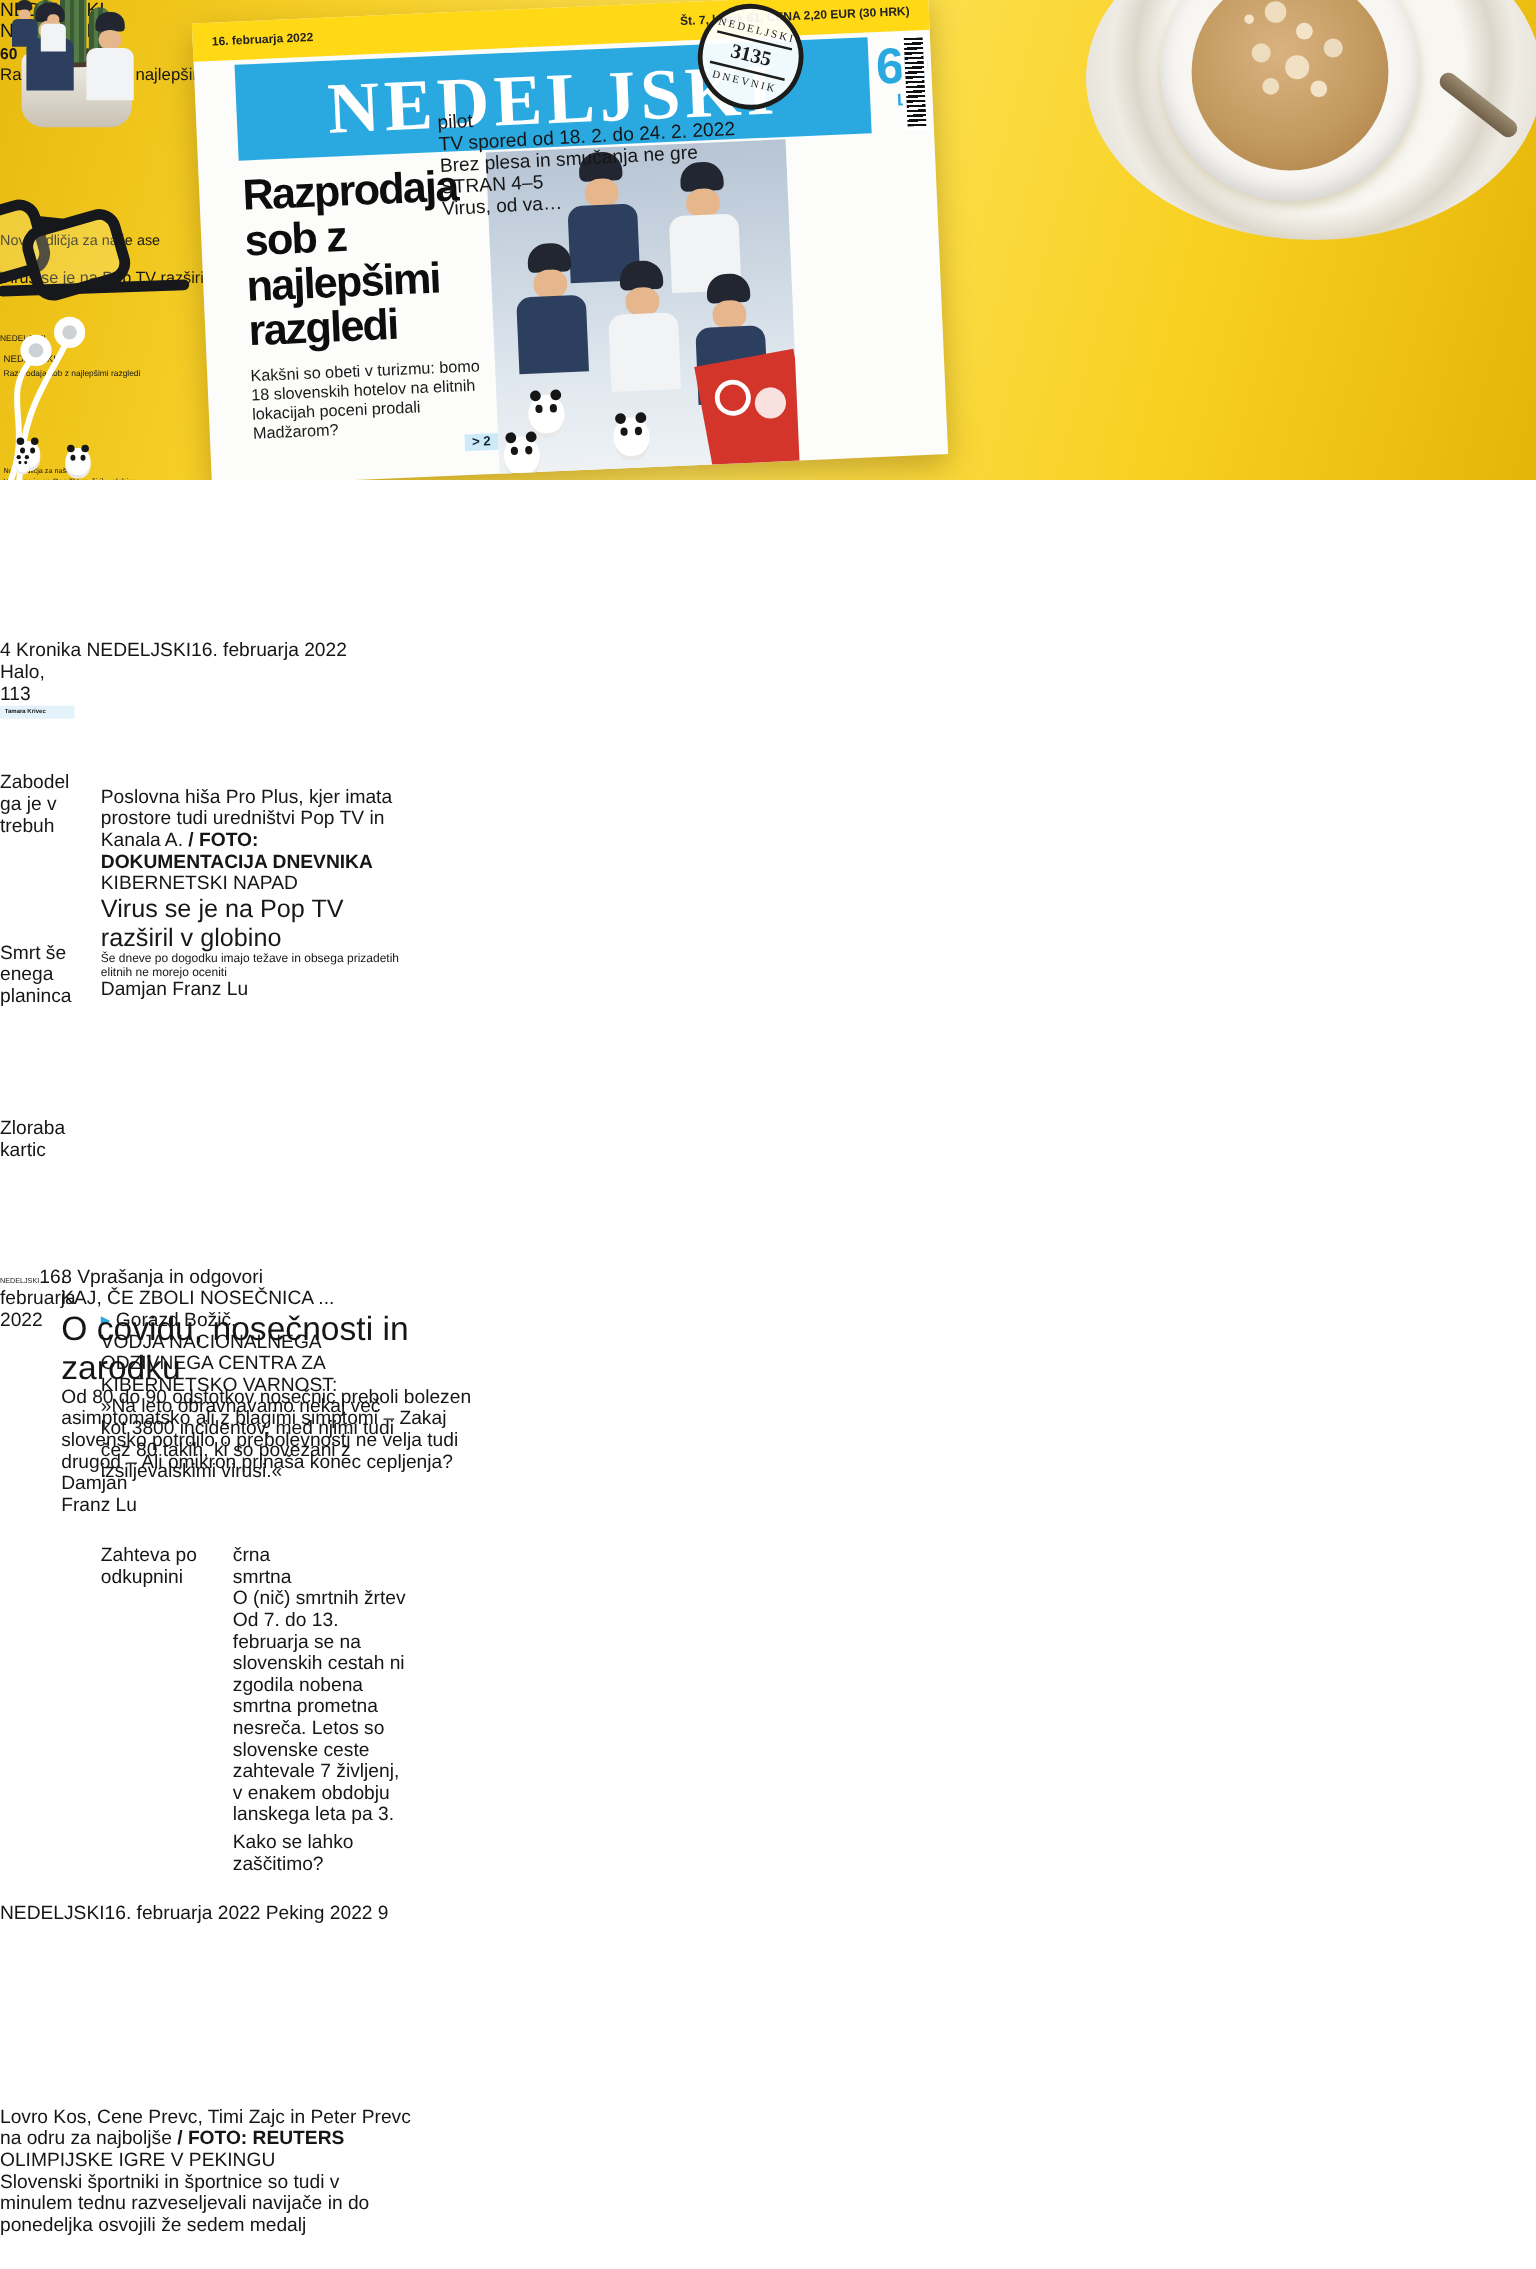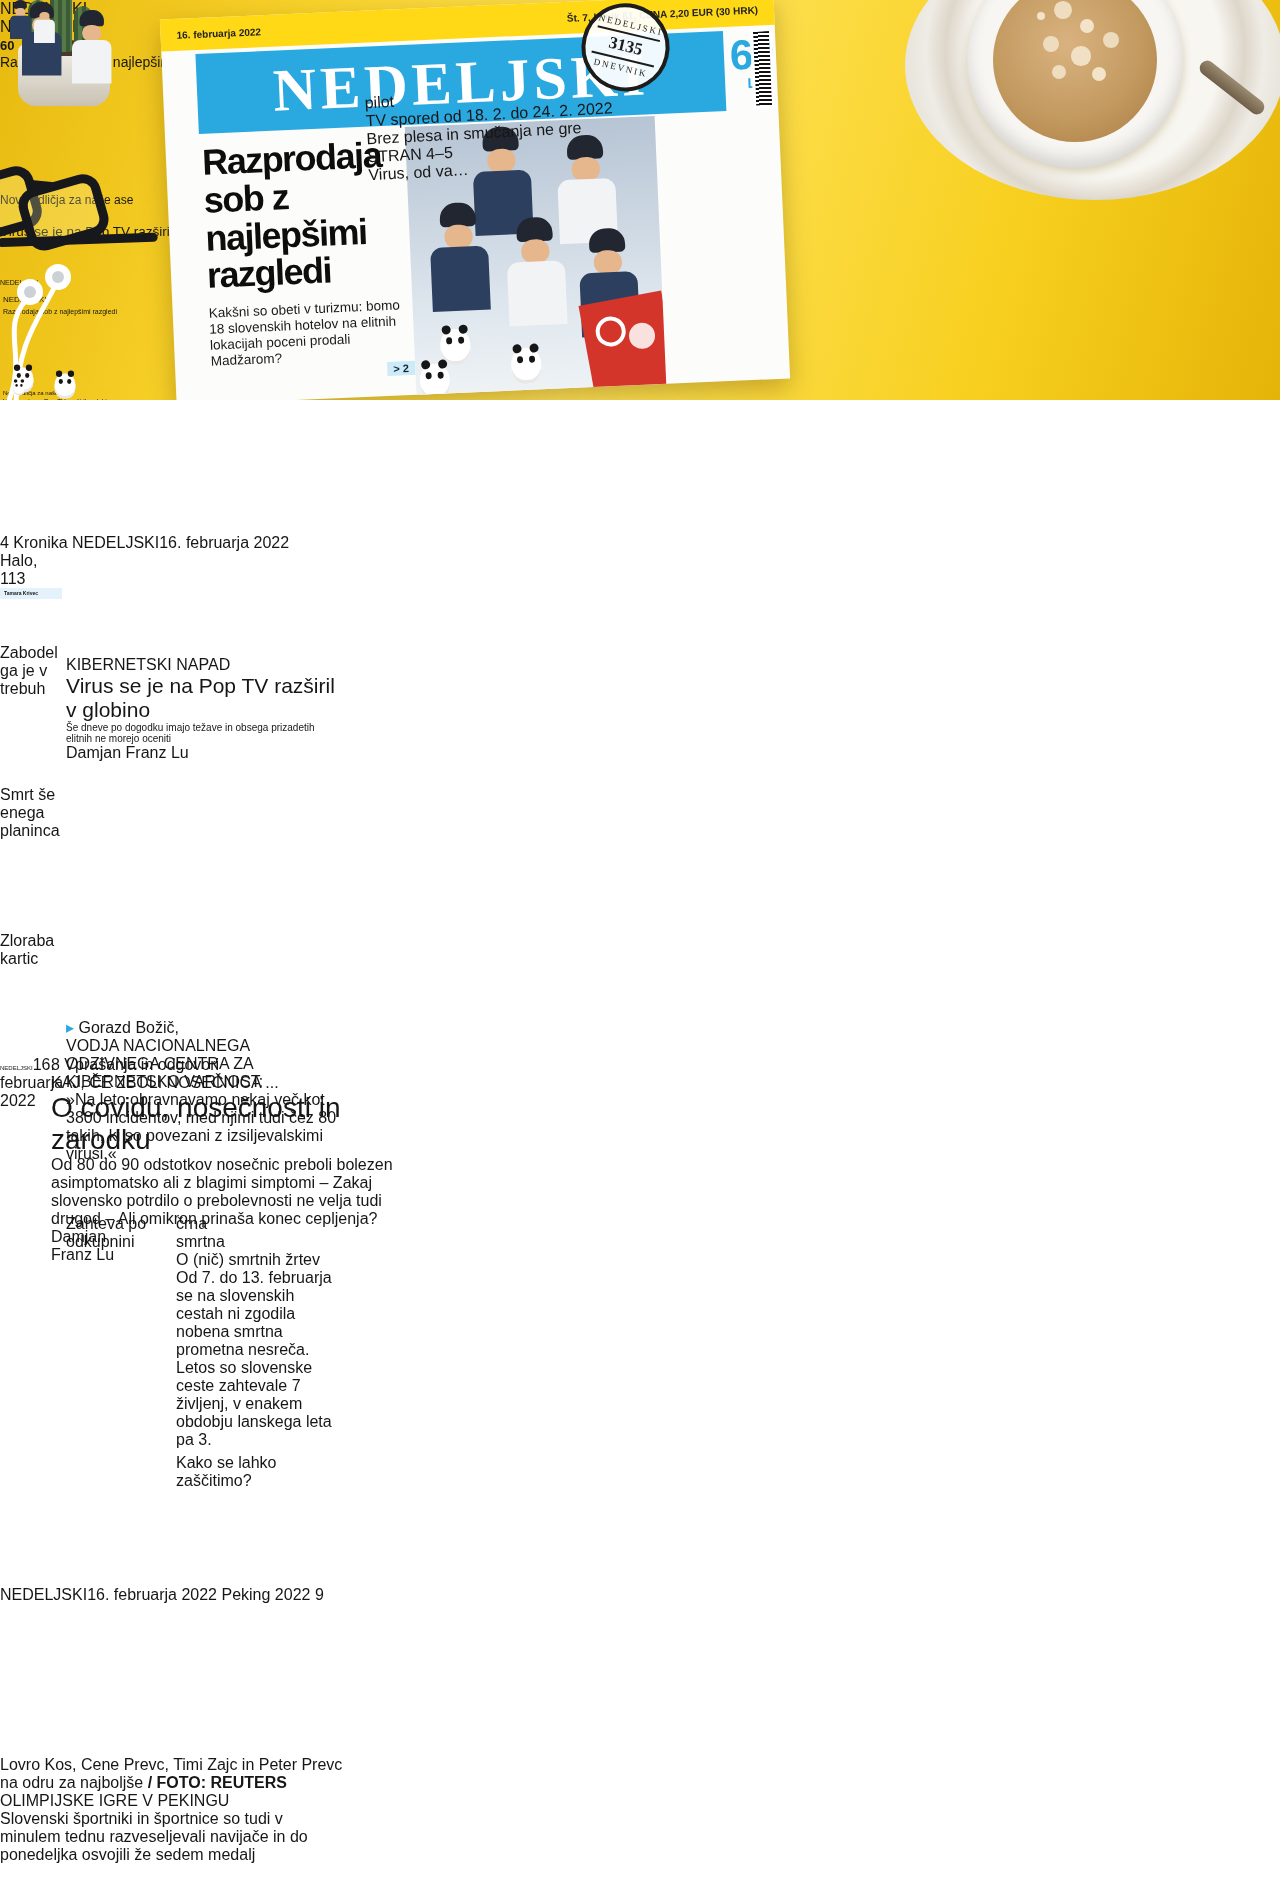--- a/index.html
+++ b/index.html
@@ -477,39 +477,40 @@
     <div class="pmark" style="left:610px;top:696px"></div>
     <div class="pmark" style="left:1010px;top:700px"></div>
     <div class="pmark" style="left:590px;top:1270px"></div>
 
     <article class="page" style="left:48px;top:168px;width:342px;height:522px">
       <div class="nph">
         <span class="folio">4</span>
         <span class="sec">Kronika</span>
         <span class="ndl"><span class="b">NEDELJSKI</span><span class="d">16. februarja 2022</span></span>
       </div>
-      <div style="display:flex;gap:4px">
+      <div style="display:flex;gap:22px">
         <aside style="width:62px;flex:none">
           <div class="halo">Halo, 113</div>
           <div style="font-size:5px;font-weight:bold;background:#e4f2fb;padding:2px 4px 3px">Tamara Krivec</div>
           <div class="photo ph-amb" style="height:42px;margin-top:3px">
               <div class="amb"><i></i></div>
             </div>
           <div class="brief-t">Zabodel ga je v trebuh</div>
           <div class="ft" style="height:88px"></div>
           <div class="brief-t">Smrt še enega planinca</div>
           <div class="ft" style="height:92px"></div>
           <div class="brief-t">Zloraba kartic</div>
           <div class="ft" style="height:74px"></div>
         </aside>
         <main style="flex:1;min-width:0">
           <div class="photo ph-bldg" style="height:104px">
             <i class="ant" style="left:40%;top:4%;height:16%"></i><i class="ant" style="left:52%;top:2%;height:18%"></i><i class="ant" style="left:64%;top:6%;height:14%"></i>
             <div class="bldg"></div><div class="ground"></div>
           </div>
+          <div class="cap"><span>Poslovna hiša Pro Plus, kjer imata prostore tudi uredništvi Pop TV in Kanala A.</span> <b>/ FOTO: DOKUMENTACIJA DNEVNIKA</b></div>
           <div class="kick">KIBERNETSKI NAPAD</div>
           <div class="hl" style="font-size:21px">Virus se je na Pop TV razširil v globino</div>
           <div class="deck" style="font-size:10px">Še dneve po dogodku imajo težave in obsega prizadetih elitnih ne morejo oceniti</div>
           <div class="byl">Damjan Franz Lu</div>
           <div class="cols">
             <div class="col">
                 <div class="ft" style="height:128px"></div>
               </div>
             <div class="col">
                 <div class="ft" style="height:128px"></div>

